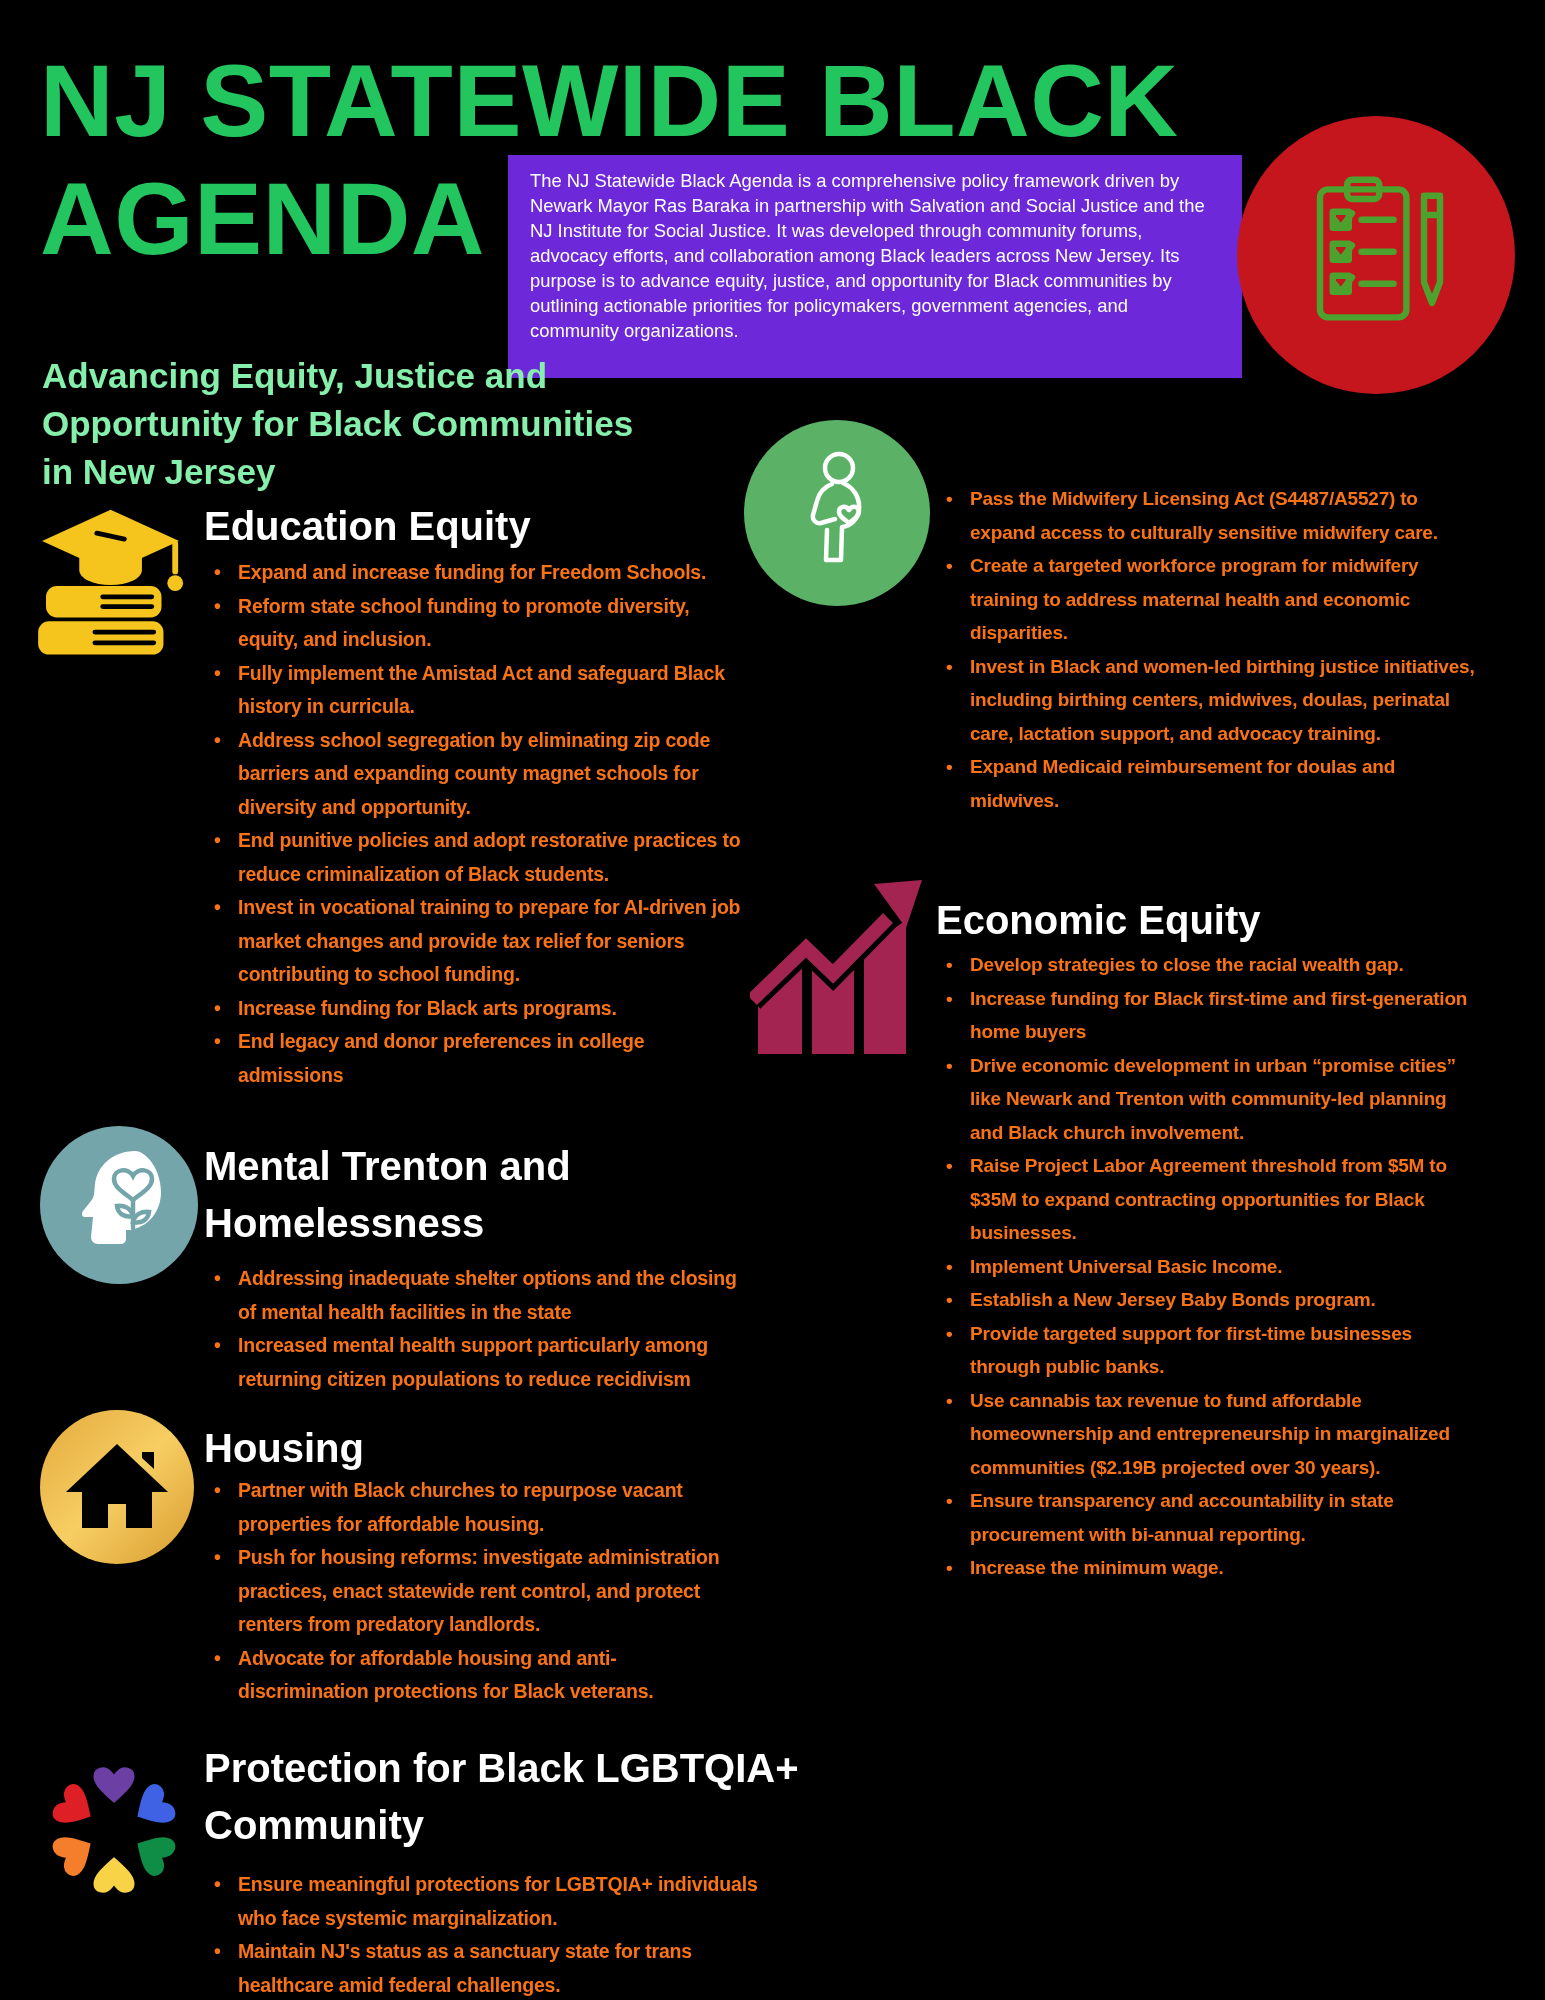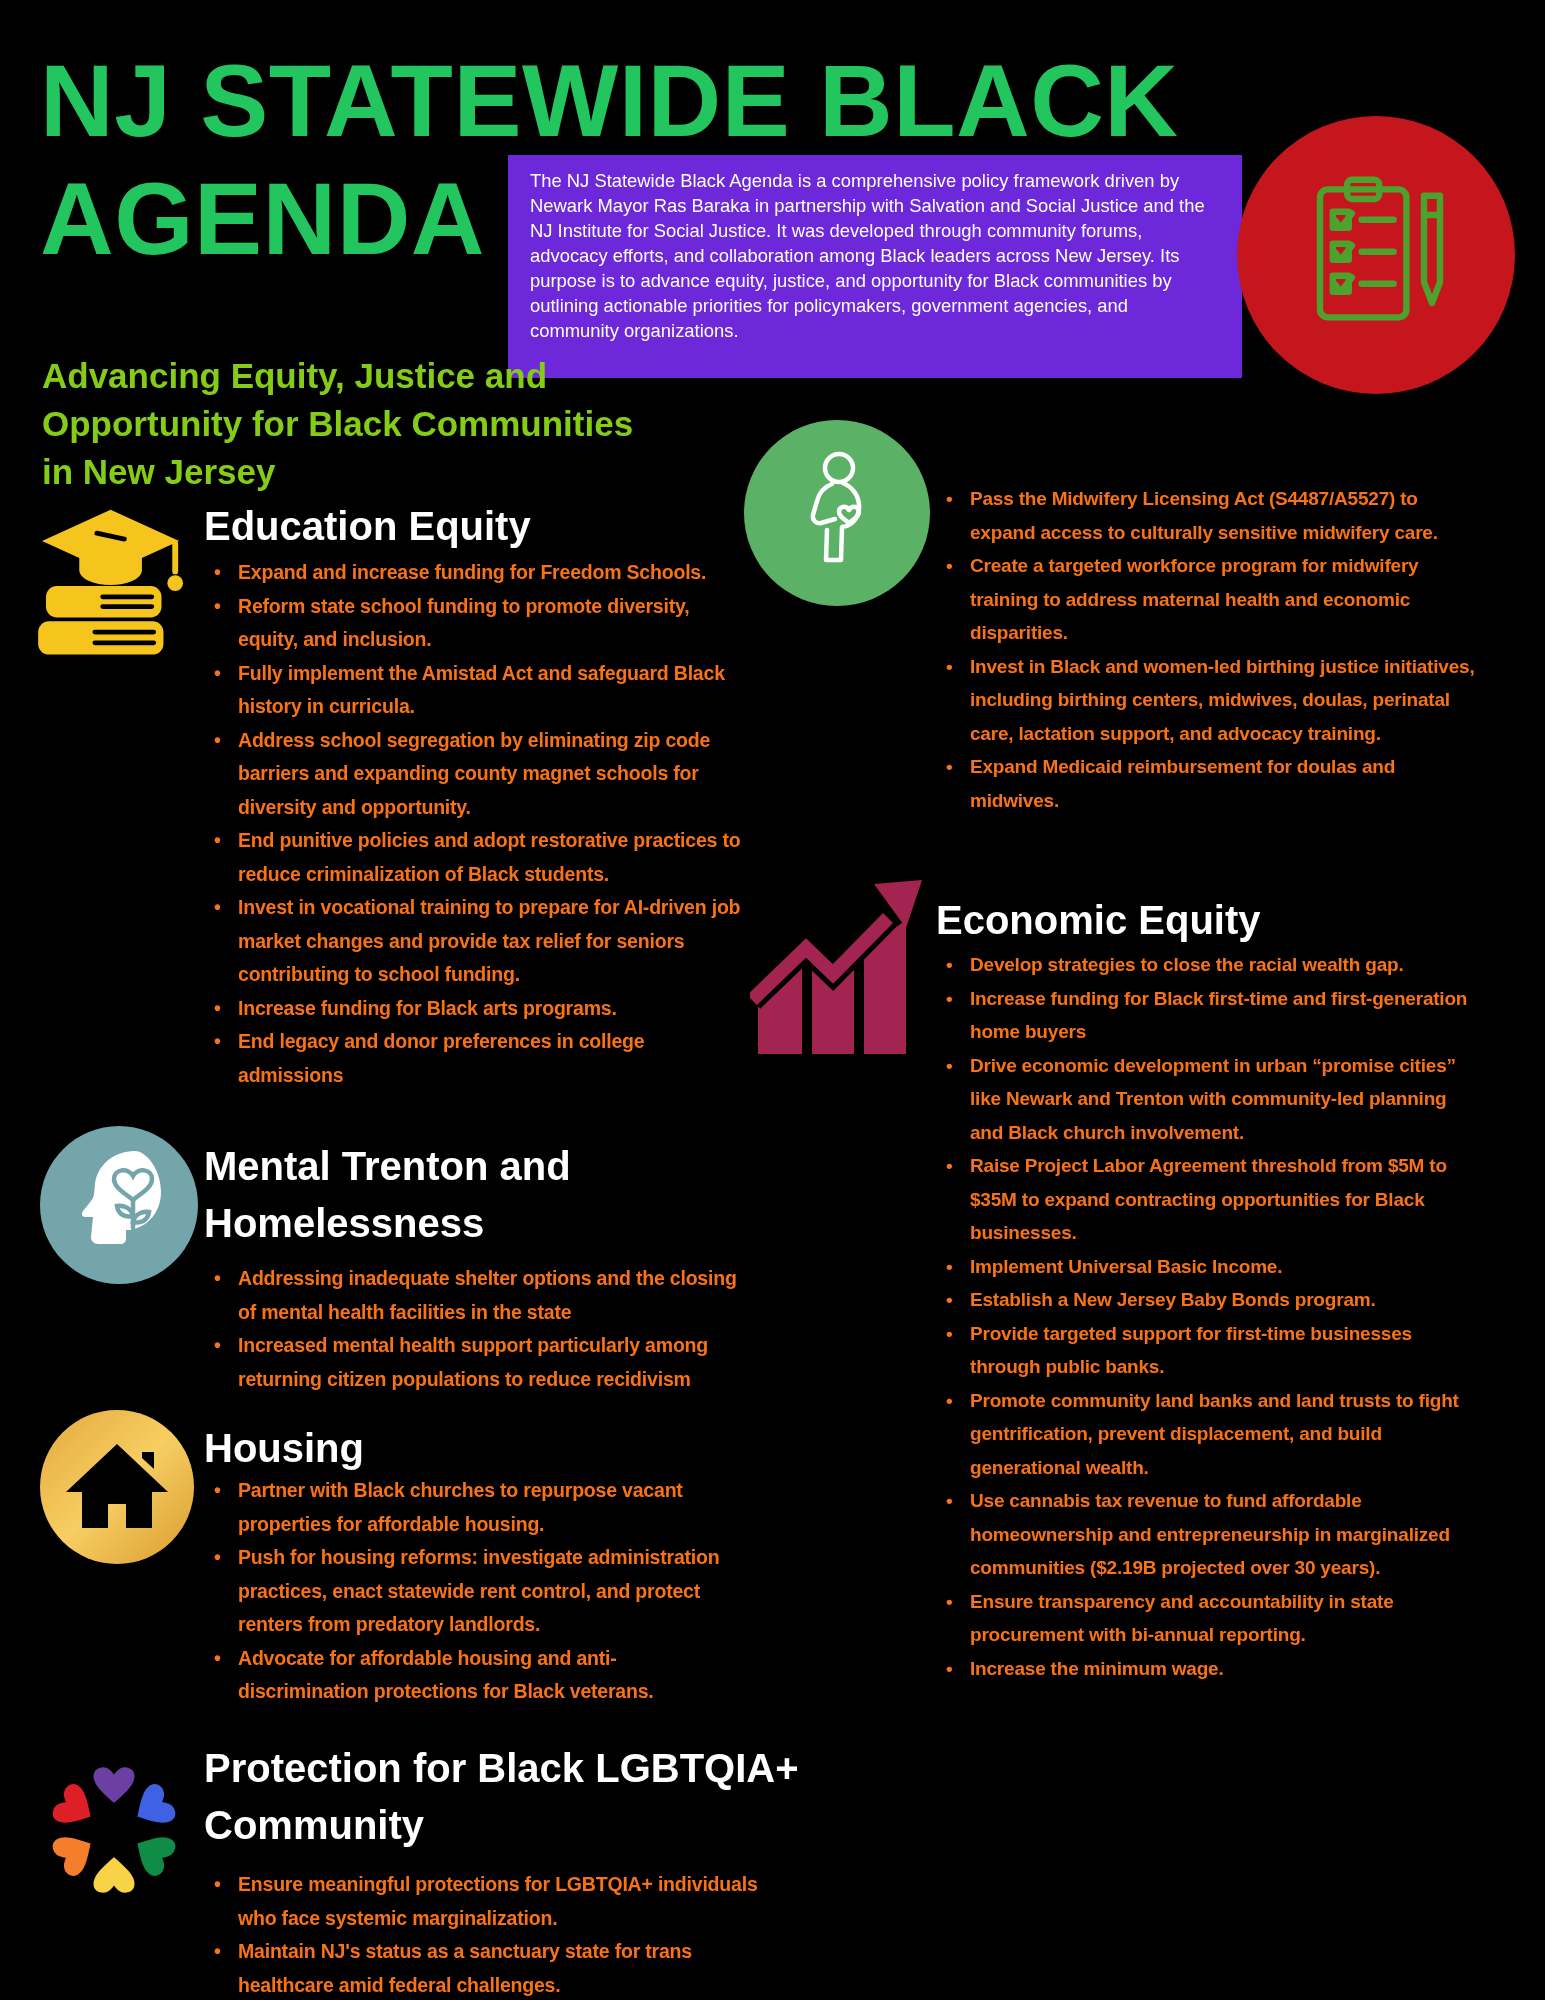--- a/index.html
+++ b/index.html
@@ -5,21 +5,21 @@
   html,body{margin:0;padding:0;background:#000;}
   .poster{position:relative;width:1545px;height:2000px;background:#000;overflow:hidden;
           font-family:"Liberation Sans",sans-serif;color:#fff;}
   .title{position:absolute;left:36px;top:38px;width:1340px;margin:4px;color:#22c55e;
          font-size:102px;font-weight:700;line-height:1.16;letter-spacing:0.5px;}
   .desc{position:absolute;left:508px;top:155px;width:734px;height:223px;background:#6d28d9;
         color:#fff;font-size:18.4px;line-height:25px;font-weight:400;
         padding:13px 22px;box-sizing:border-box;overflow:hidden;}
   .badge{position:absolute;left:1237px;top:116px;width:278px;height:278px;border-radius:50%;
          background:#C4161C;display:flex;align-items:center;justify-content:center;}
-  .subtitle{position:absolute;left:42px;top:352px;width:600px;margin:0;color:#84cc16;
+  .subtitle{position:absolute;left:42px;top:352px;width:600px;margin:0;color:#86efac;
             font-size:35px;font-weight:700;line-height:48px;}
   .sec-title{position:absolute;margin:0;color:#fff;font-weight:700;font-size:40px;line-height:1.42;}
   .bullets{position:absolute;list-style:none;margin:0;padding:0;color:#f97316;font-weight:700;
            font-size:19.5px;line-height:33.5px;letter-spacing:-0.2px;}
   .bullets li{position:relative;padding-left:34px;}
   .bullets li::before{content:"\2022";position:absolute;left:10px;top:0;}
   .sec-icon{position:absolute;}
   
   #edu-icon{left:34px;top:496px;}   #edu-title{left:204px;top:498px;width:560px;}
   #edu-list{left:204px;top:556px;width:540px;}
@@ -198,19 +198,18 @@
   </div>
   <h2 class="sec-title" id="ec-title">Economic Equity</h2>
   <ul class="bullets right" id="ec-list">
       <li>Develop strategies to close the racial wealth gap.</li>
       <li>Increase funding for Black first-time and first-generation home buyers</li>
       <li>Drive economic development in urban “promise cities” like Newark and Trenton with community-led planning and Black church involvement.</li>
       <li>Raise Project Labor Agreement threshold from $5M to $35M to expand contracting opportunities for Black businesses.</li>
       <li>Implement Universal Basic Income.</li>
       <li>Establish a New Jersey Baby Bonds program.</li>
       <li>Provide targeted support for first-time businesses through public banks.</li>
-      <li>Promote community land banks and land trusts to fight gentrification, prevent displacement, and build generational wealth.</li>
       <li>Use cannabis tax revenue to fund affordable homeownership and entrepreneurship in marginalized communities ($2.19B projected over 30 years).</li>
       <li>Ensure transparency and accountability in state procurement with bi-annual reporting.</li>
       <li>Increase the minimum wage.</li>
     </ul>
 
 </div>
 
 </body></html>

